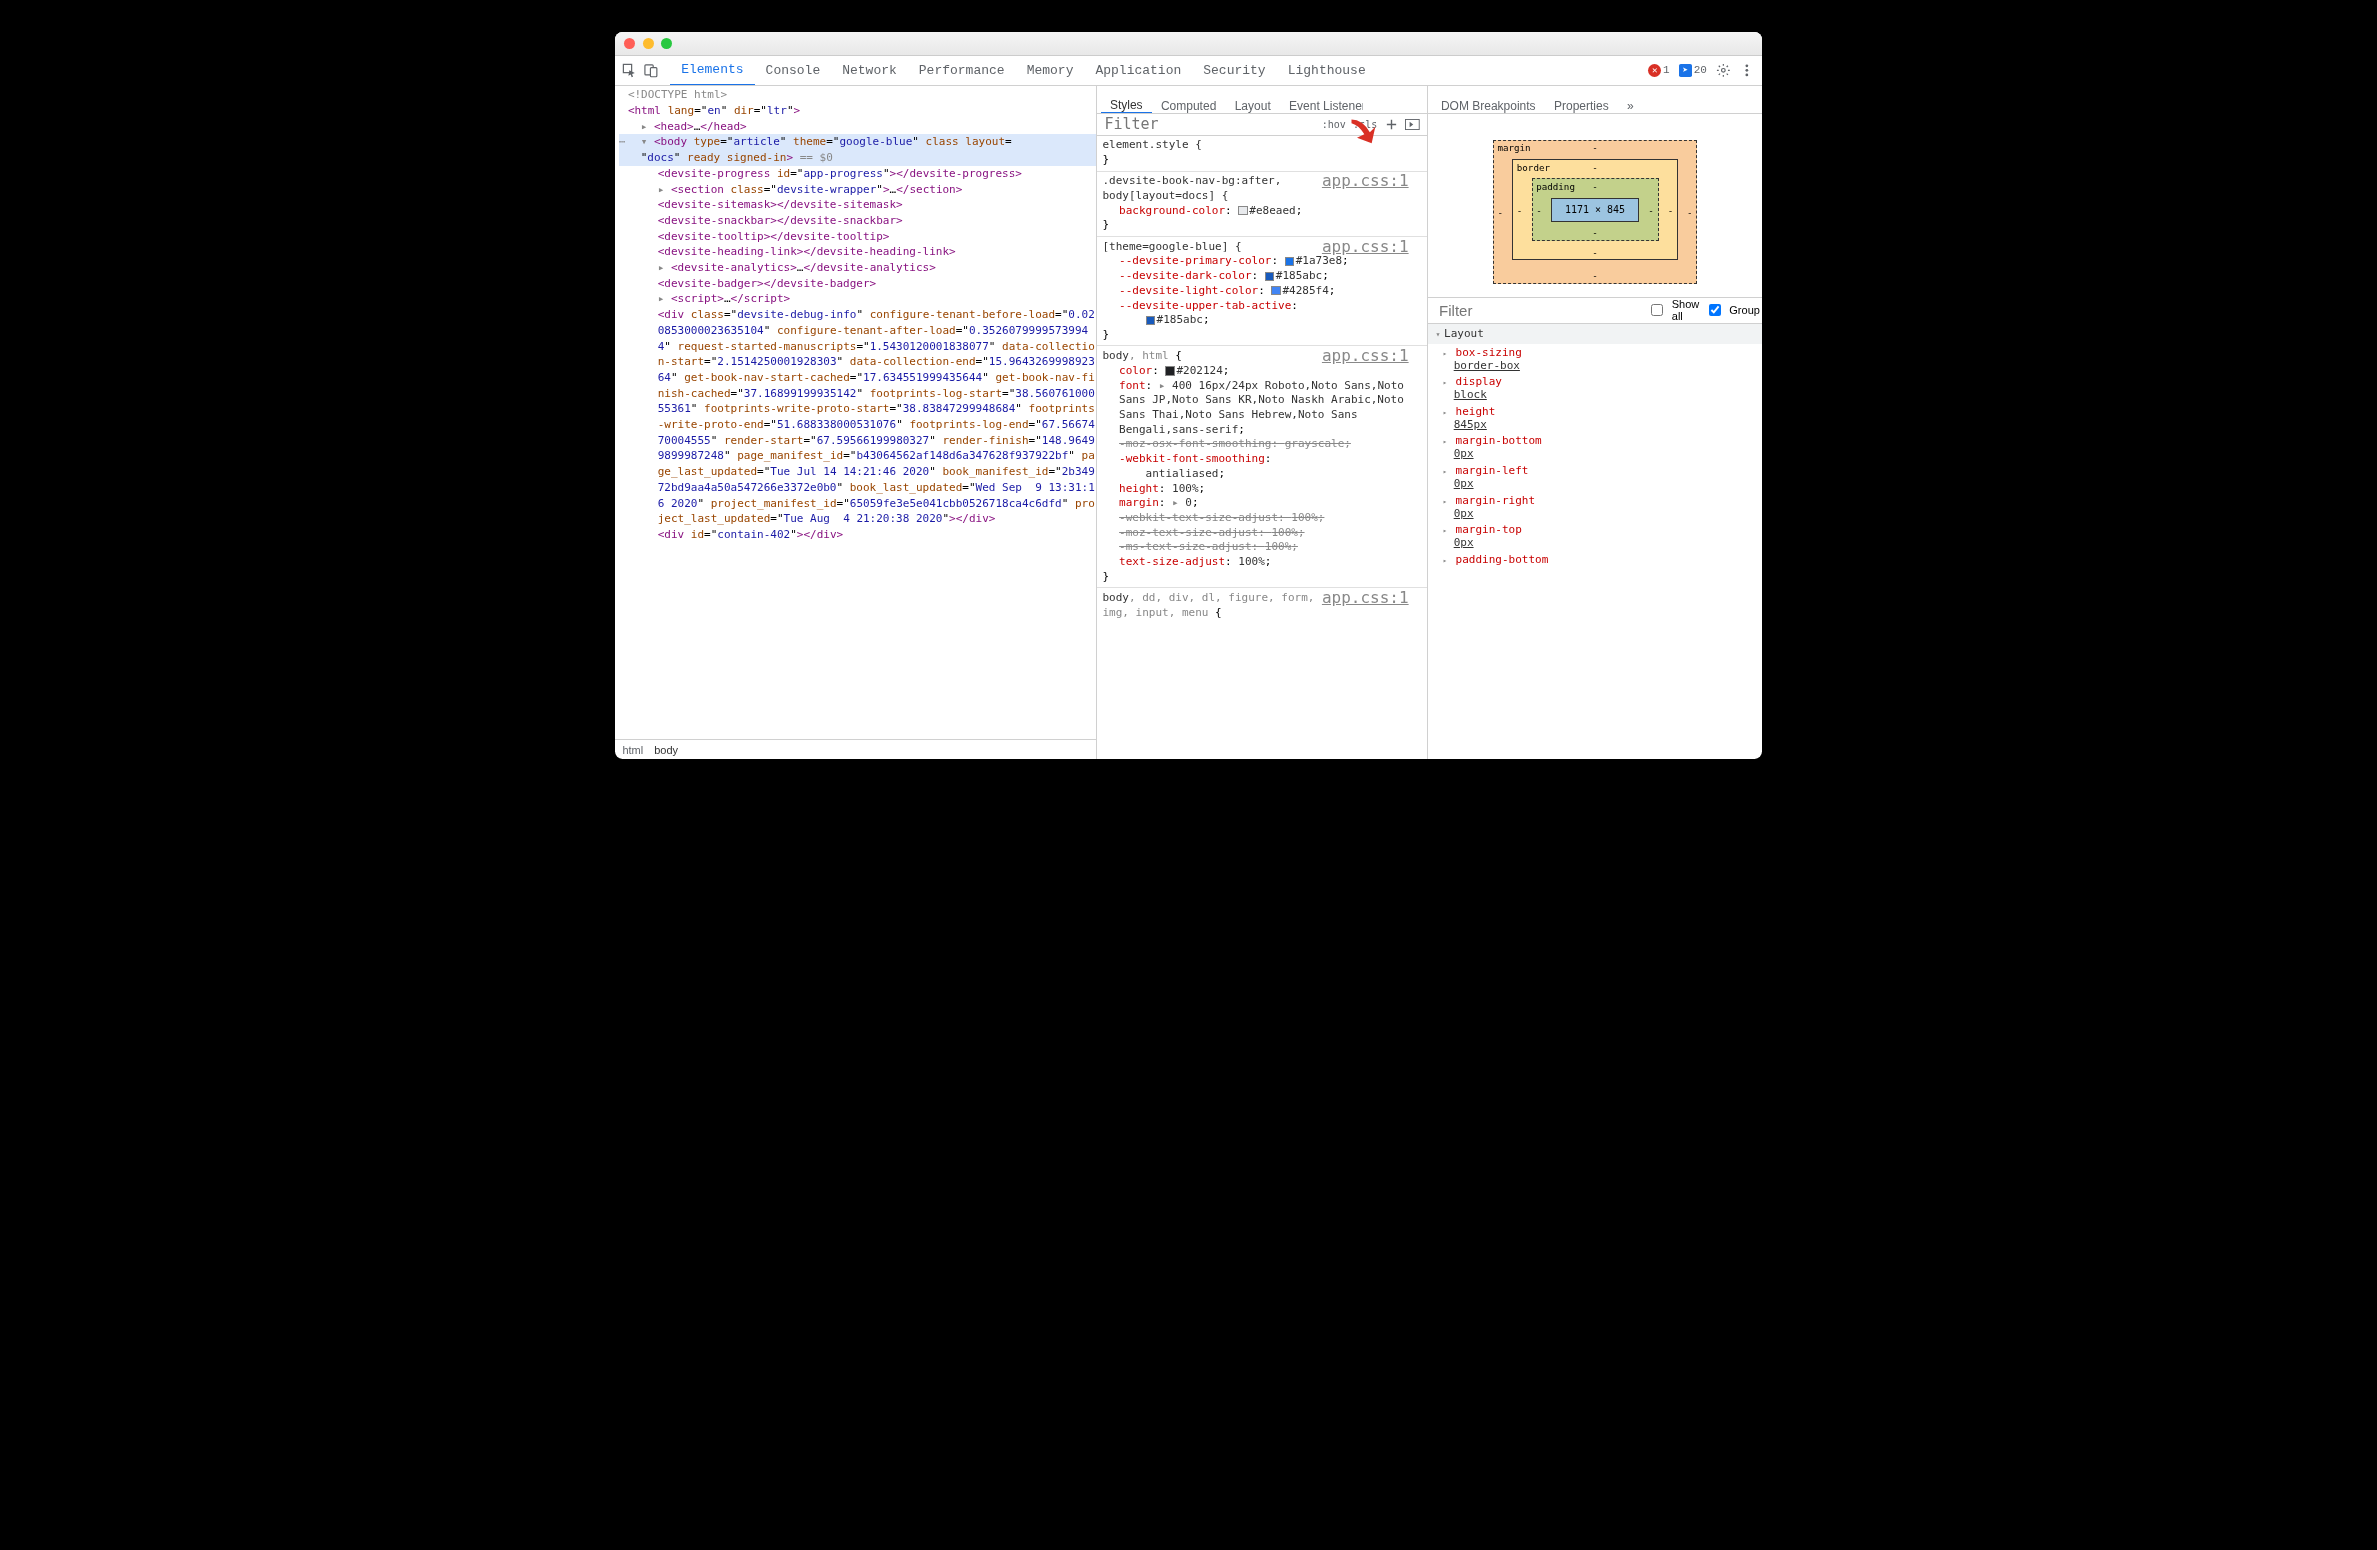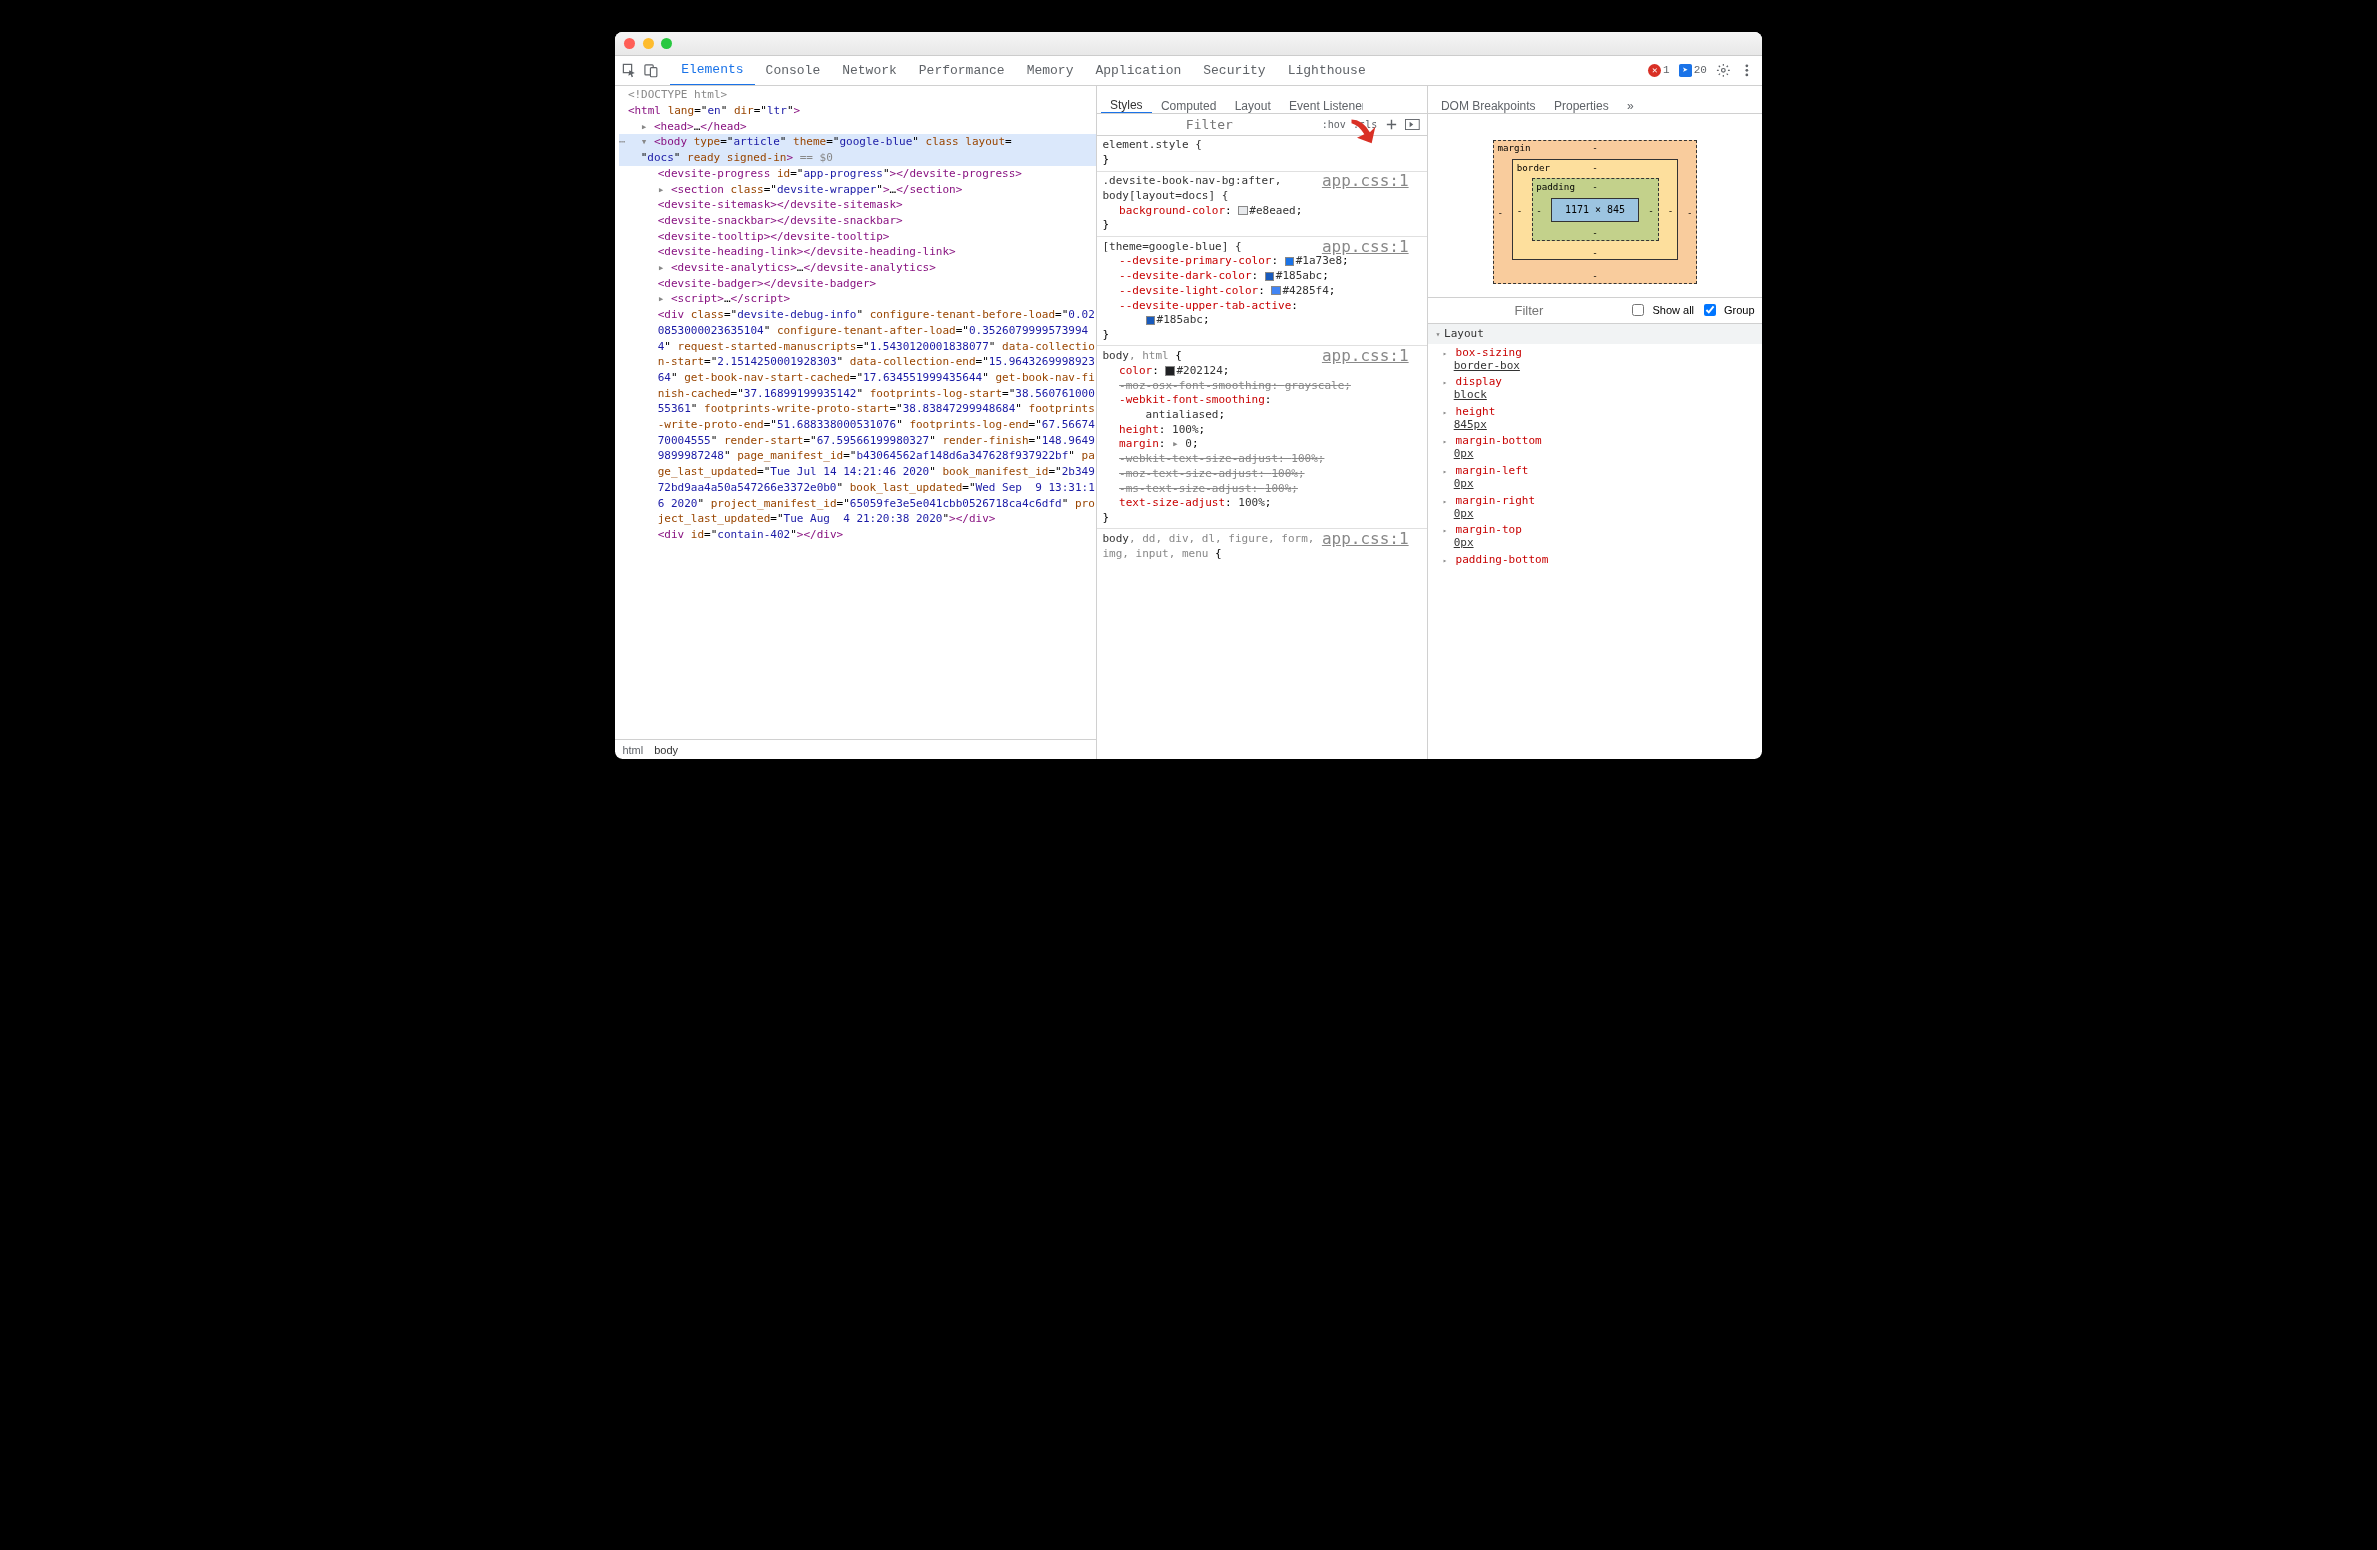--- a/index.html
+++ b/index.html
@@ -31,21 +31,21 @@
   .dom-line .dots{position:absolute; left:0; color:#888;}
   .t-tag{color:#881280}.t-attr{color:#994500}.t-val{color:#1a1aa6}.t-gray{color:#888}
   .breadcrumb { height:20px; border-top:0.9px solid #d0d0d0; display:flex; align-items:center; padding:0 7.4px; gap:11px; font-size:11px;}
   .bc-item { color:#5f6368; cursor:pointer;}
   .bc-item.active{color:#333;}
   .pane-styles { width:331px; border-right:0.9px solid #d0d0d0; display:flex; flex-direction:column; position:relative;}
   .sub-tabs { height:28px; border-bottom:0.9px solid #d0d0d0; display:flex; align-items:flex-end; padding:0 3.7px; gap:0;}
   .sub-tab { padding:0 9.2px; display:flex; align-items:center; color:#5f6368; cursor:pointer; font-size:12px;}
   .sub-tab.active { color:#333; border-bottom:1.8px solid #1a73e8;}
   .style-toolbar { height:22px; border-bottom:0.9px solid #d0d0d0; display:flex; align-items:center; padding:0 3.7px; font-family:Menlo,monospace; font-size:10px;}
-  .filter-input{ flex:1; border:none; outline:none; padding:0 3.7px; color:#888; font-family:inherit; font-size:13px;text-align:center;}
+  .filter-input{ flex:1; border:none; outline:none; padding:0 3.7px; color:#888; font-family:inherit; font-size:15px;}
   .st-btn { padding:0 3.7px; color:#5f6368; cursor:pointer;}
   .style-rules { flex:1; overflow:auto; font-family:Menlo,Consolas,monospace; font-size:11px; line-height:14.7px;}
   .rule { border-bottom:0.9px solid #e0e0e0; padding:2.8px 18.4px 2.8px 5.5px; position:relative;}
   .rule .src { float:right; color:#888; text-decoration:underline; cursor:pointer; font-size:16px;}
   .sel-txt{color:#333}.prop{color:#c80000}.val{color:#333}.swatch{display:inline-block;width:9.2px;height:9.2px;border:0.9px solid #888;vertical-align:middle;margin-right:1.8px;}
   .strike{text-decoration:line-through;color:#888}
   .decl{padding-left:16.6px;}
   .pane-comp { flex:1; display:flex; flex-direction:column; overflow:hidden;}
   .box-model-wrap { flex:0 0 auto; display:flex; justify-content:center; padding:26px 9.2px 13px; border-bottom:0.9px solid #d0d0d0; min-height:184px;}
   .bm-margin{background:#f9cc9d; border:0.9px dashed #333; padding:18.4px; position:relative; font-family:Menlo,monospace; font-size:9.2px;}
@@ -205,20 +205,21 @@
         <div class="decl"><span class="prop">--devsite-primary-color</span>: <span class="swatch" style="background:#1a73e8"></span><span class="val">#1a73e8</span>;</div>
         <div class="decl"><span class="prop">--devsite-dark-color</span>: <span class="swatch" style="background:#185abc"></span><span class="val">#185abc</span>;</div>
         <div class="decl"><span class="prop">--devsite-light-color</span>: <span class="swatch" style="background:#4285f4"></span><span class="val">#4285f4</span>;</div>
         <div class="decl"><span class="prop">--devsite-upper-tab-active</span>:<br>&nbsp;&nbsp;&nbsp;&nbsp;<span class="swatch" style="background:#185abc"></span><span class="val">#185abc</span>;</div>
         <div>}</div>
       </div>
       <div class="rule">
         <span class="src">app.css:1</span>
         <div><span class="sel-txt" style="color:#333">body</span><span style="color:#888">, html</span> {</div>
         <div class="decl"><span class="prop">color</span>: <span class="swatch" style="background:#202124"></span><span class="val">#202124</span>;</div>
+        <div class="decl"><span class="prop">font</span>: <span style="color:#888">▸ </span><span class="val">400 16px/24px Roboto,Noto Sans,Noto Sans JP,Noto Sans KR,Noto Naskh Arabic,Noto Sans Thai,Noto Sans Hebrew,Noto Sans Bengali,sans-serif</span>;</div>
         <div class="decl strike"><span>-moz-osx-font-smoothing</span>: <span>grayscale</span>;</div>
         <div class="decl"><span class="prop">-webkit-font-smoothing</span>:<br>&nbsp;&nbsp;&nbsp;&nbsp;<span class="val">antialiased</span>;</div>
         <div class="decl"><span class="prop">height</span>: <span class="val">100%</span>;</div>
         <div class="decl"><span class="prop">margin</span>: <span style="color:#888">▸ </span><span class="val">0</span>;</div>
         <div class="decl strike"><span>-webkit-text-size-adjust</span>: <span>100%</span>;</div>
         <div class="decl strike"><span>-moz-text-size-adjust</span>: <span>100%</span>;</div>
         <div class="decl strike"><span>-ms-text-size-adjust</span>: <span>100%</span>;</div>
         <div class="decl"><span class="prop">text-size-adjust</span>: <span class="val">100%</span>;</div>
         <div>}</div>
       </div>

